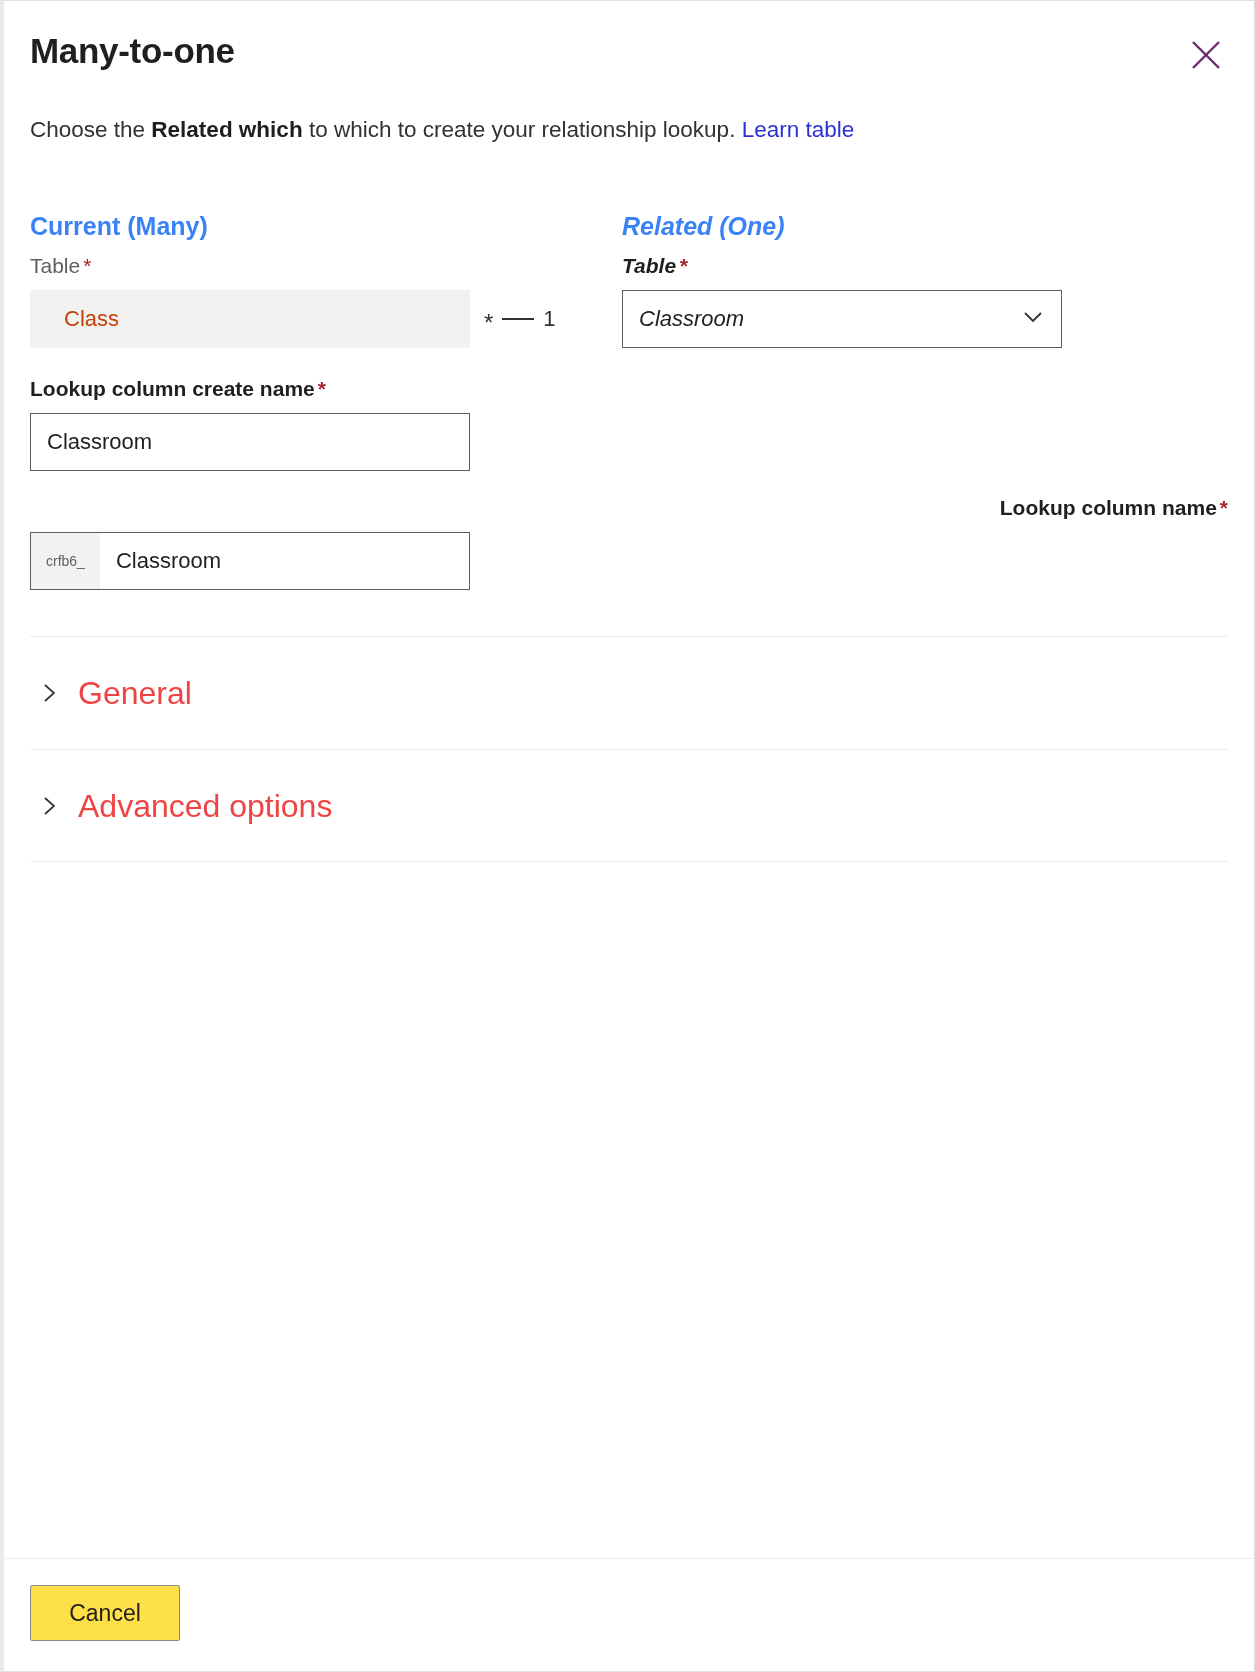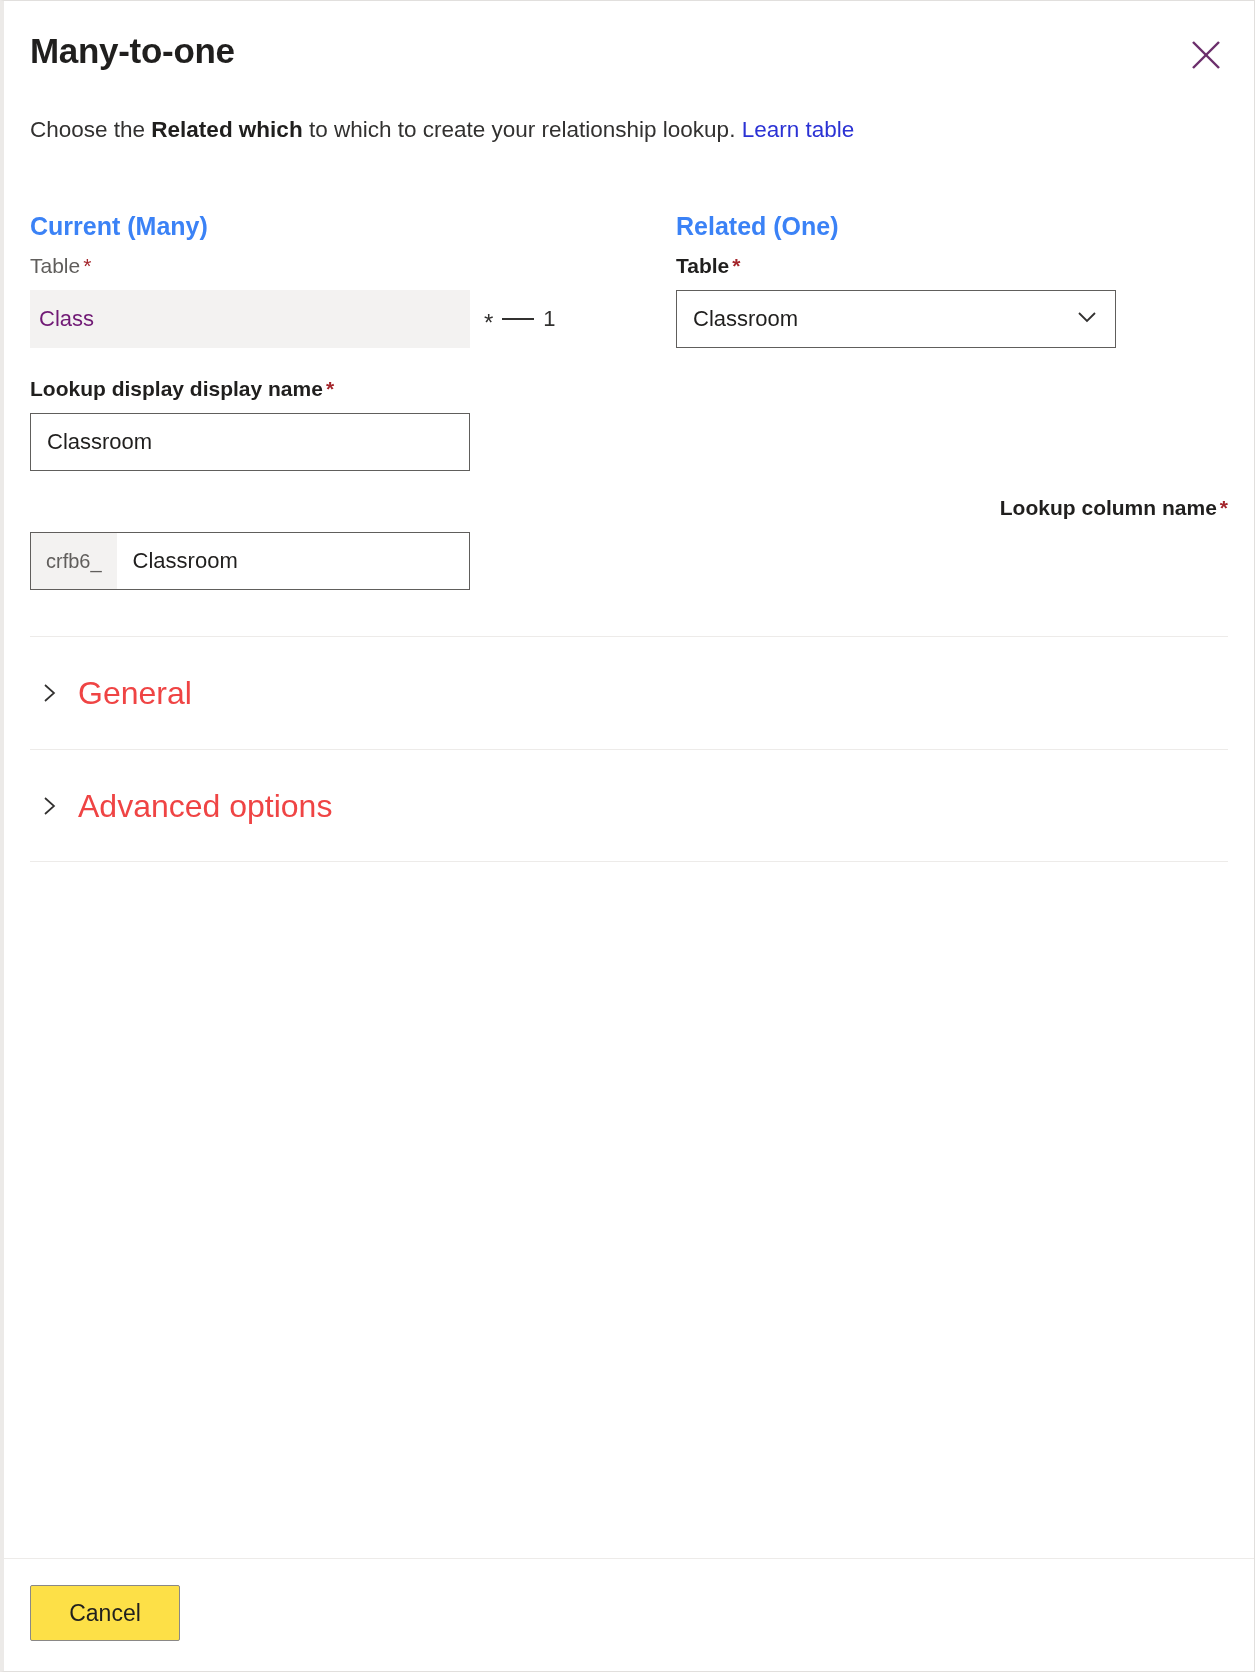--- a/index.html
+++ b/index.html
@@ -71,21 +71,21 @@
     padding: 0 26px;
     flex: 1 1 auto;
     overflow: hidden;
   }
 
   .columns {
     display: flex;
     margin-top: 42px;
   }
   .col-left { width: 545px; flex: 0 0 auto; }
-  .col-right { width: 440px; flex: 0 0 auto; margin-left: 101px; }
+  .col-right { width: 440px; flex: 0 0 auto; margin-left: 47px; font-style: italic; }
 
   .group-title {
     font-size: 25px;
     font-weight: bold;
     color: #3b82f6;
     margin: 0 0 12px 0;
     line-height: 1.2;
   }
   .field-label {
     font-size: 21px;
@@ -101,23 +101,23 @@
 
   .input-row { display: flex; align-items: flex-start; }
 
   .input-disabled {
     width: 440px;
     height: 58px;
     background: #f3f2f1;
     border: 1px solid #f3f2f1;
     display: flex;
     align-items: center;
-    padding: 0 8px;
-    font-size: 22px;
-    color: #701a75;
+    padding: 0 33px;
+    font-size: 22px;
+    color: #c2410c;
   }
 
   .cardinality {
     display: flex;
     align-items: center;
     justify-content: center;
     gap: 9px;
     height: 58px;
     margin: 0 14px;
     font-size: 22px;
@@ -162,21 +162,21 @@
     width: 440px;
     height: 58px;
     border: 1px solid #605e5c;
     display: flex;
     align-items: stretch;
     background: #ffffff;
   }
   .prefix {
     background: #f3f2f1;
     color: #605e5c;
-    font-size: 20px;
+    font-size: 14px;
     display: flex;
     align-items: center;
     padding: 0 15px;
     flex: 0 0 auto;
   }
   .prefix-value {
     flex: 1 1 auto;
     display: flex;
     align-items: center;
     padding: 0 16px;
@@ -292,21 +292,21 @@
             <svg width="28" height="28" viewBox="0 0 28 28" aria-hidden="true">
               <polyline points="6,11 14,19 22,11" fill="none" stroke="#323130" stroke-width="1.8"></polyline>
             </svg>
           </span>
         </div>
       </div>
     </div>
 
     <div style="margin-top: 28px;">
       <div class="field-label dark">
-        <span>Lookup display display name</span><span class="req">*</span>
+        <span>Lookup column create name</span><span class="req">*</span>
       </div>
       <div class="input-box">Classroom</div>
     </div>
 
     <div style="margin-top: 24px; text-align: right;">
       <div class="field-label dark">
         <span>Lookup column name</span><span class="req">*</span>
       </div>
       <div class="prefixed-input">
         <div class="prefix">crfb6_</div>

